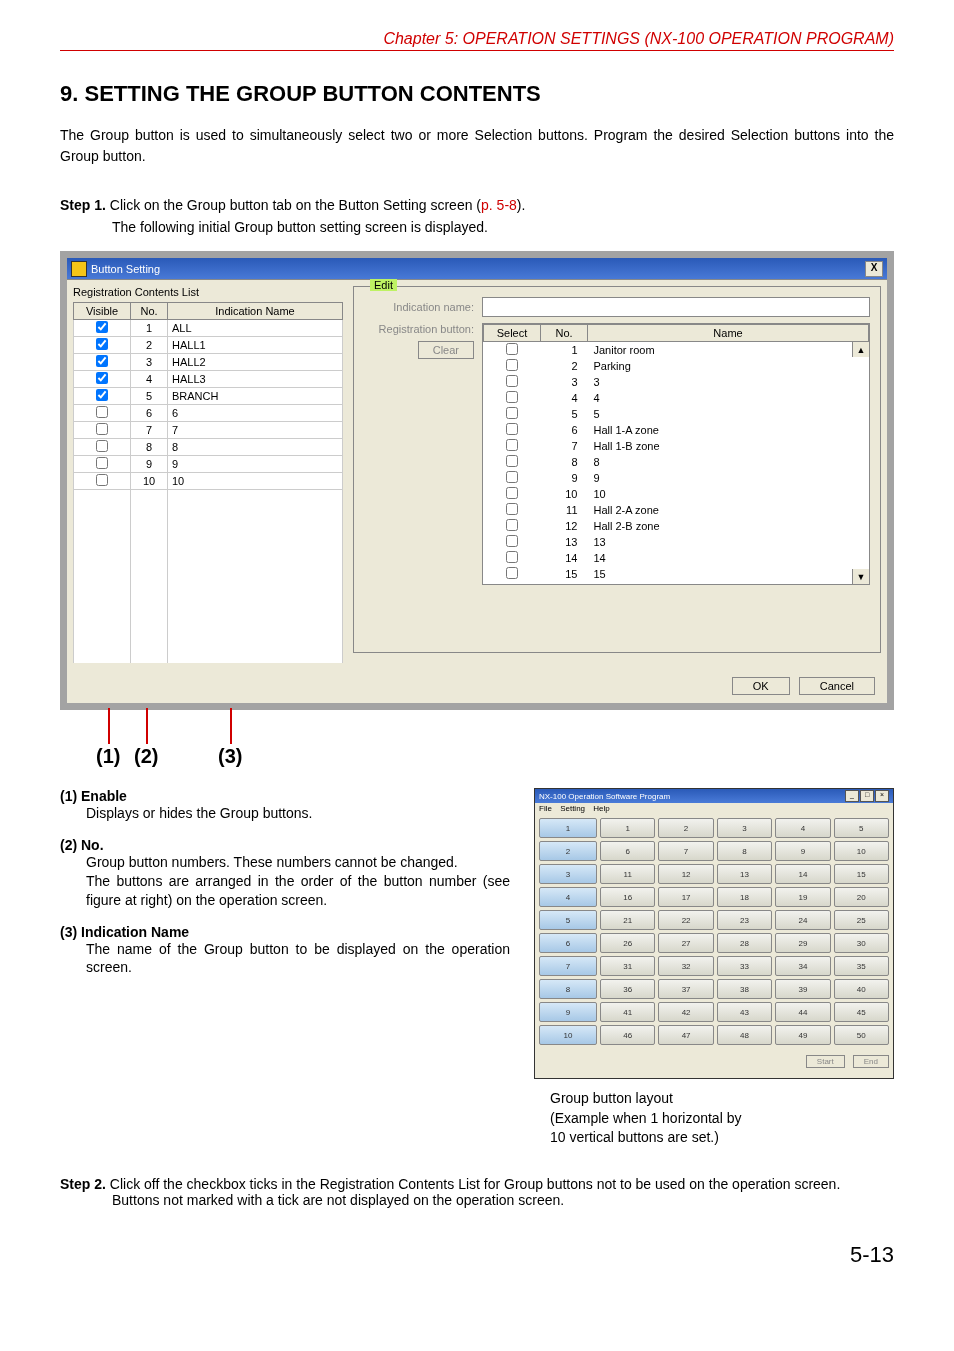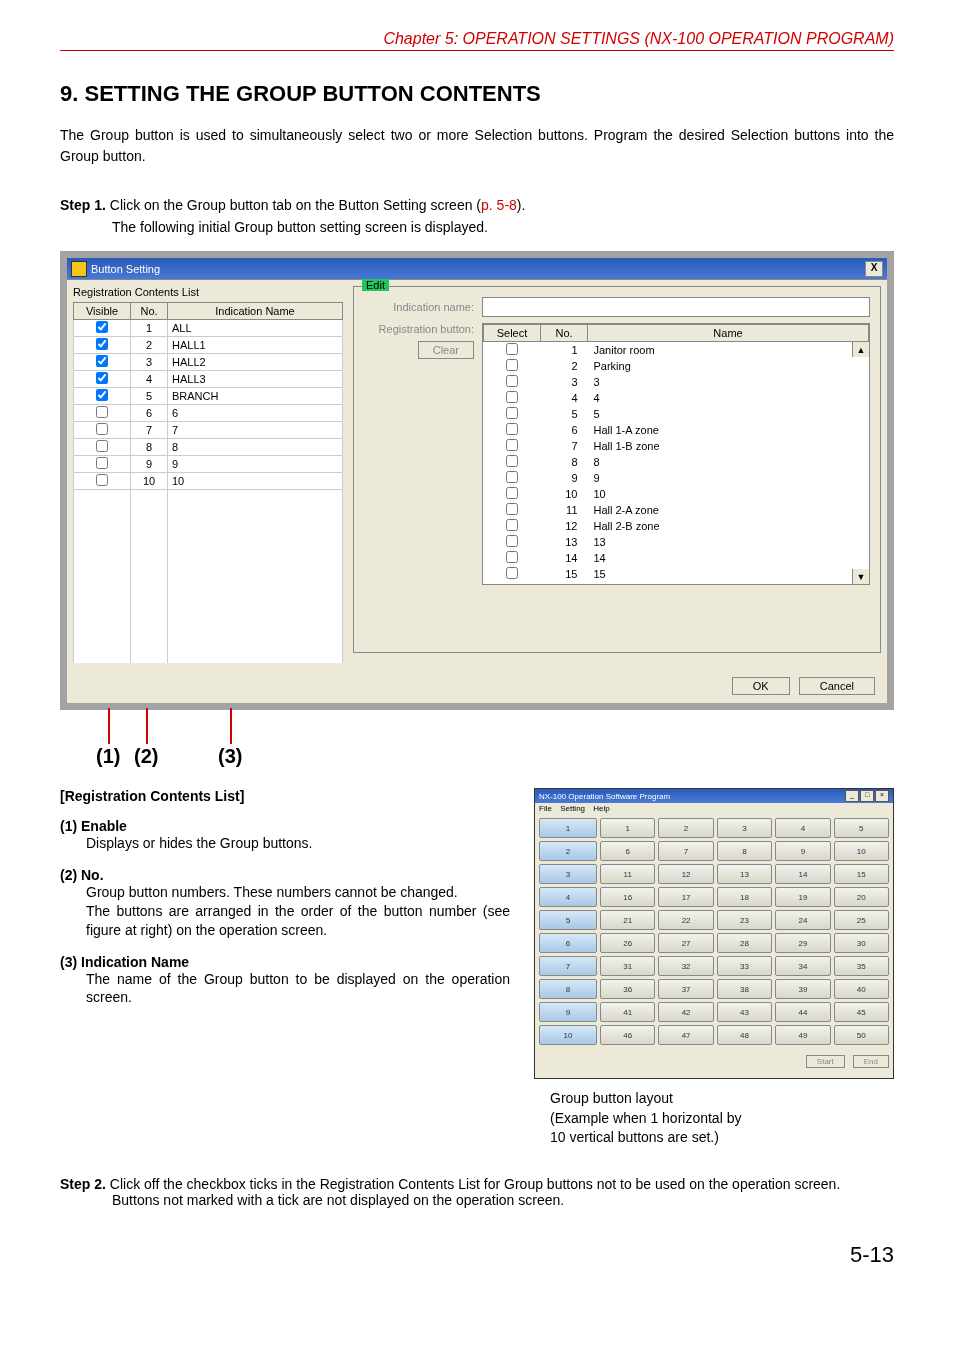--- a/index.html
+++ b/index.html
@@ -123,22 +123,22 @@
 
   .panel-right { flex: 1; }
   .fieldset {
     border: 1px solid #888;
     padding: 10px;
     position: relative;
     height: 345px;
   }
   .legend {
     position: absolute;
-    top: -8px; left: 8px;
-    background: #22c55e;
+    top: -8px; left: 16px;
+    background: #bef264;
     padding: 0 4px;
     font-size: 11px;
   }
   .edit-row { display:flex; align-items:center; gap:8px; margin-bottom:6px; }
   .edit-label { width:110px; font-size:11px; color:#888; text-align:right; }
   .txtbox {
     flex:1; height:18px; border:1px solid #888; background:#fff;
   }
   .winbtn {
     display:inline-block; padding:2px 14px;
@@ -456,21 +456,20 @@
   <div class="callout-line" style="left:48px; top:0; height:36px;"></div>
   <div class="callout-line" style="left:86px; top:0; height:36px;"></div>
   <div class="callout-line" style="left:170px; top:0; height:36px;"></div>
   <div class="callout-labels" style="left:36px;">(1)</div>
   <div class="callout-labels" style="left:74px;">(2)</div>
   <div class="callout-labels" style="left:158px;">(3)</div>
 </div>
 
 <div class="lower">
   <div class="lower-left">
-    <div class="subhead">[Registration Contents List]</div>
 
     <div class="defitem">
       <div class="label">(1) Enable</div>
       <div class="body">Displays or hides the Group buttons.</div>
     </div>
 
     <div class="defitem">
       <div class="label">(2) No.</div>
       <div class="body">Group button numbers. These numbers cannot be changed.</div>
       <div class="body">The buttons are arranged in the order of the button number (see figure at right) on the operation screen.</div>

